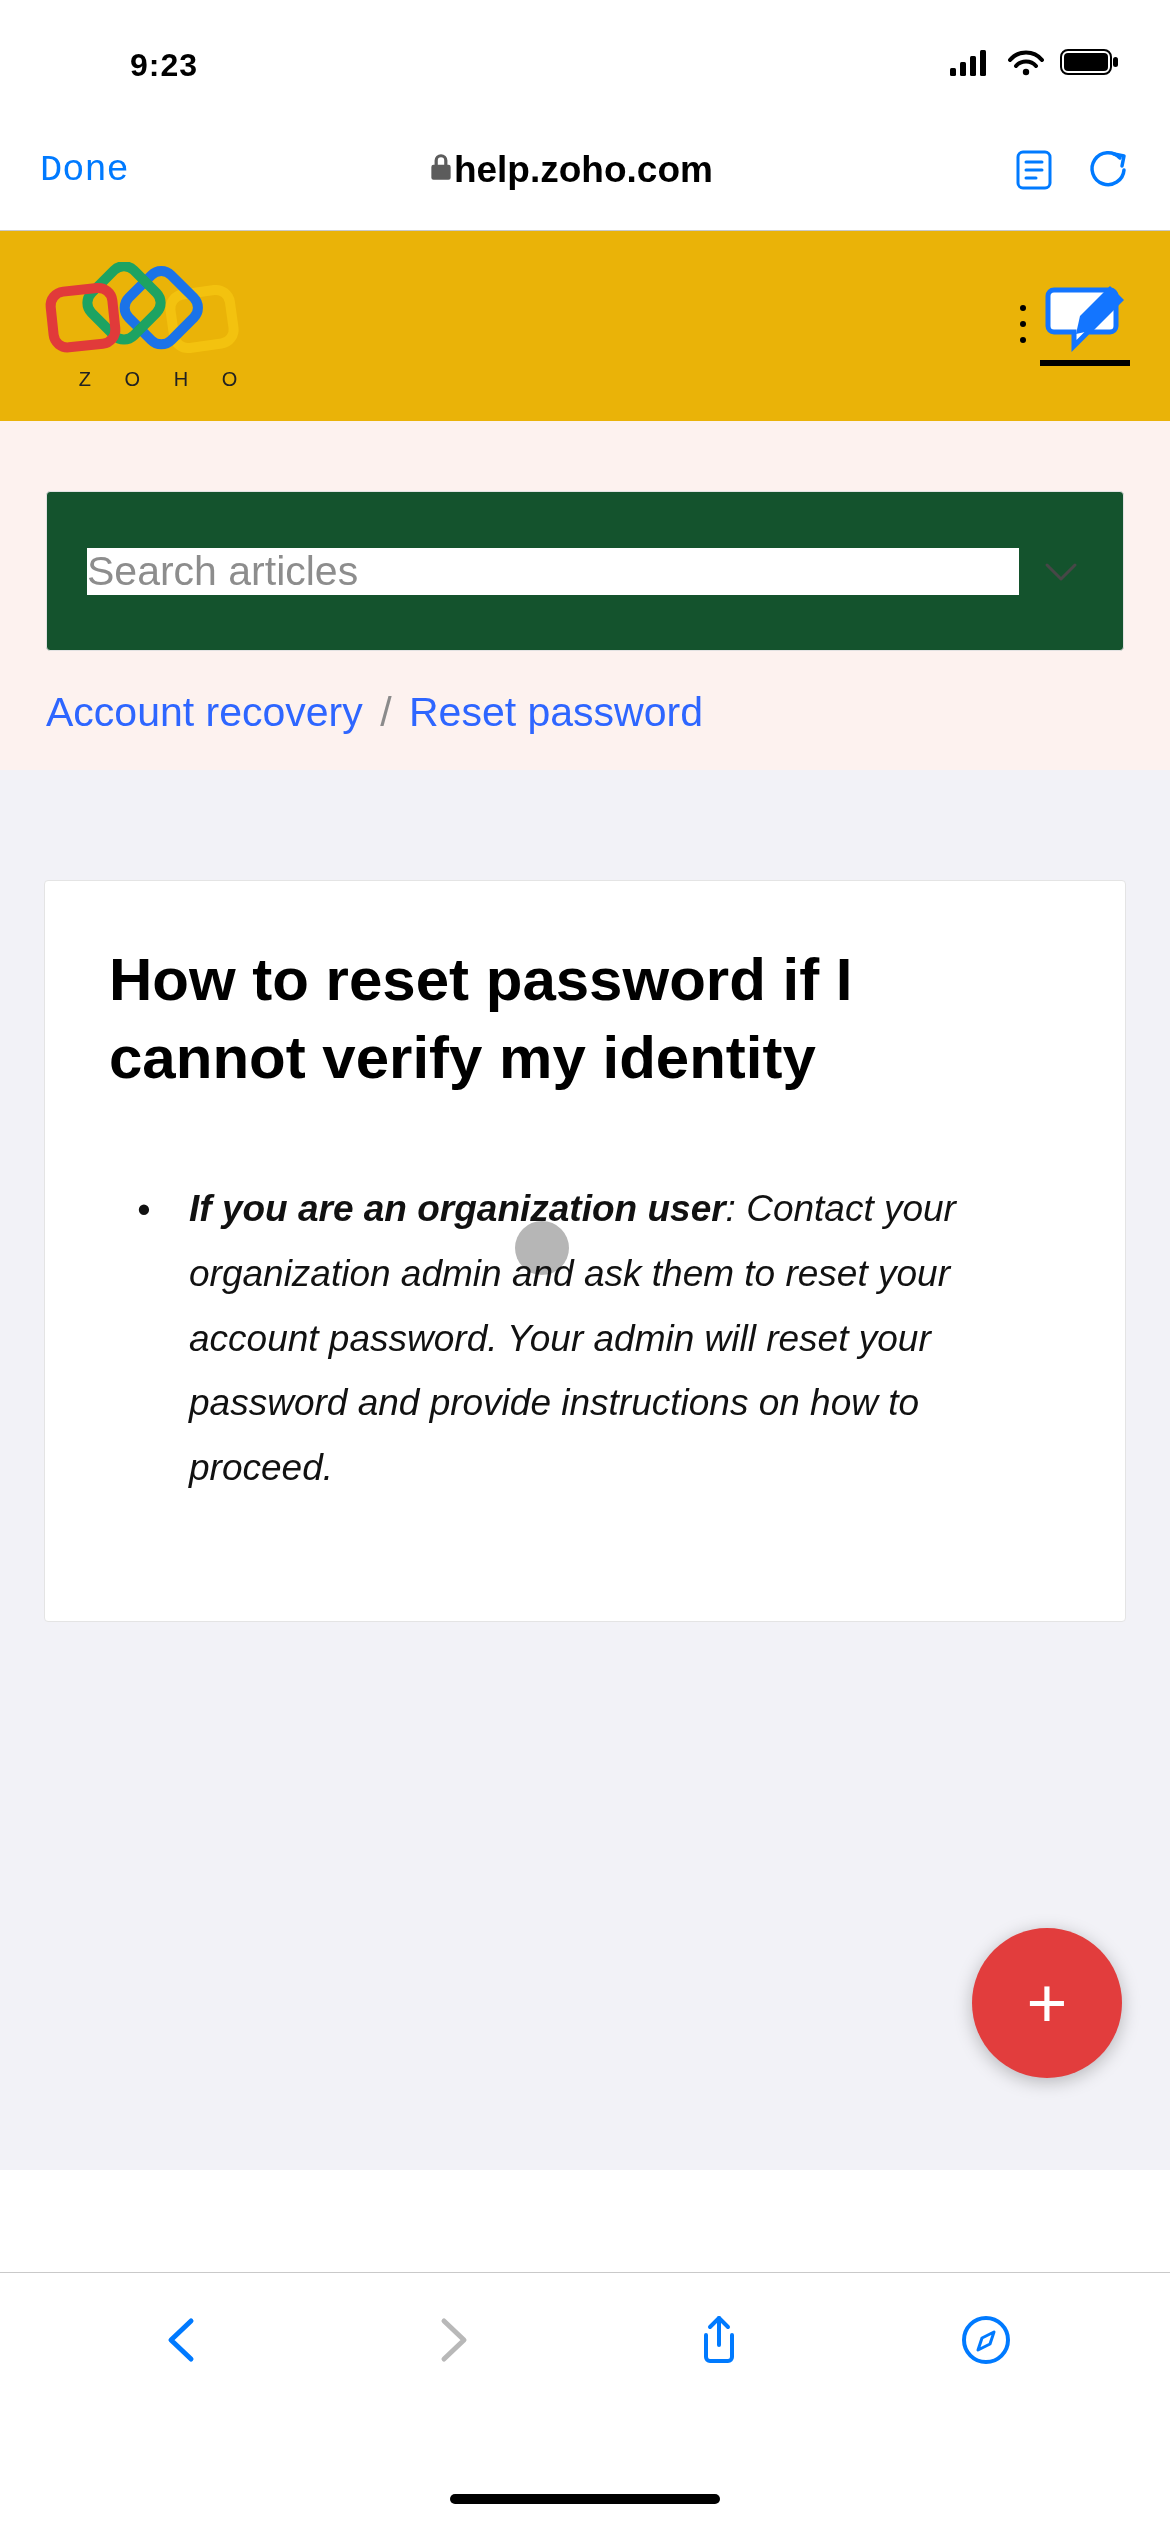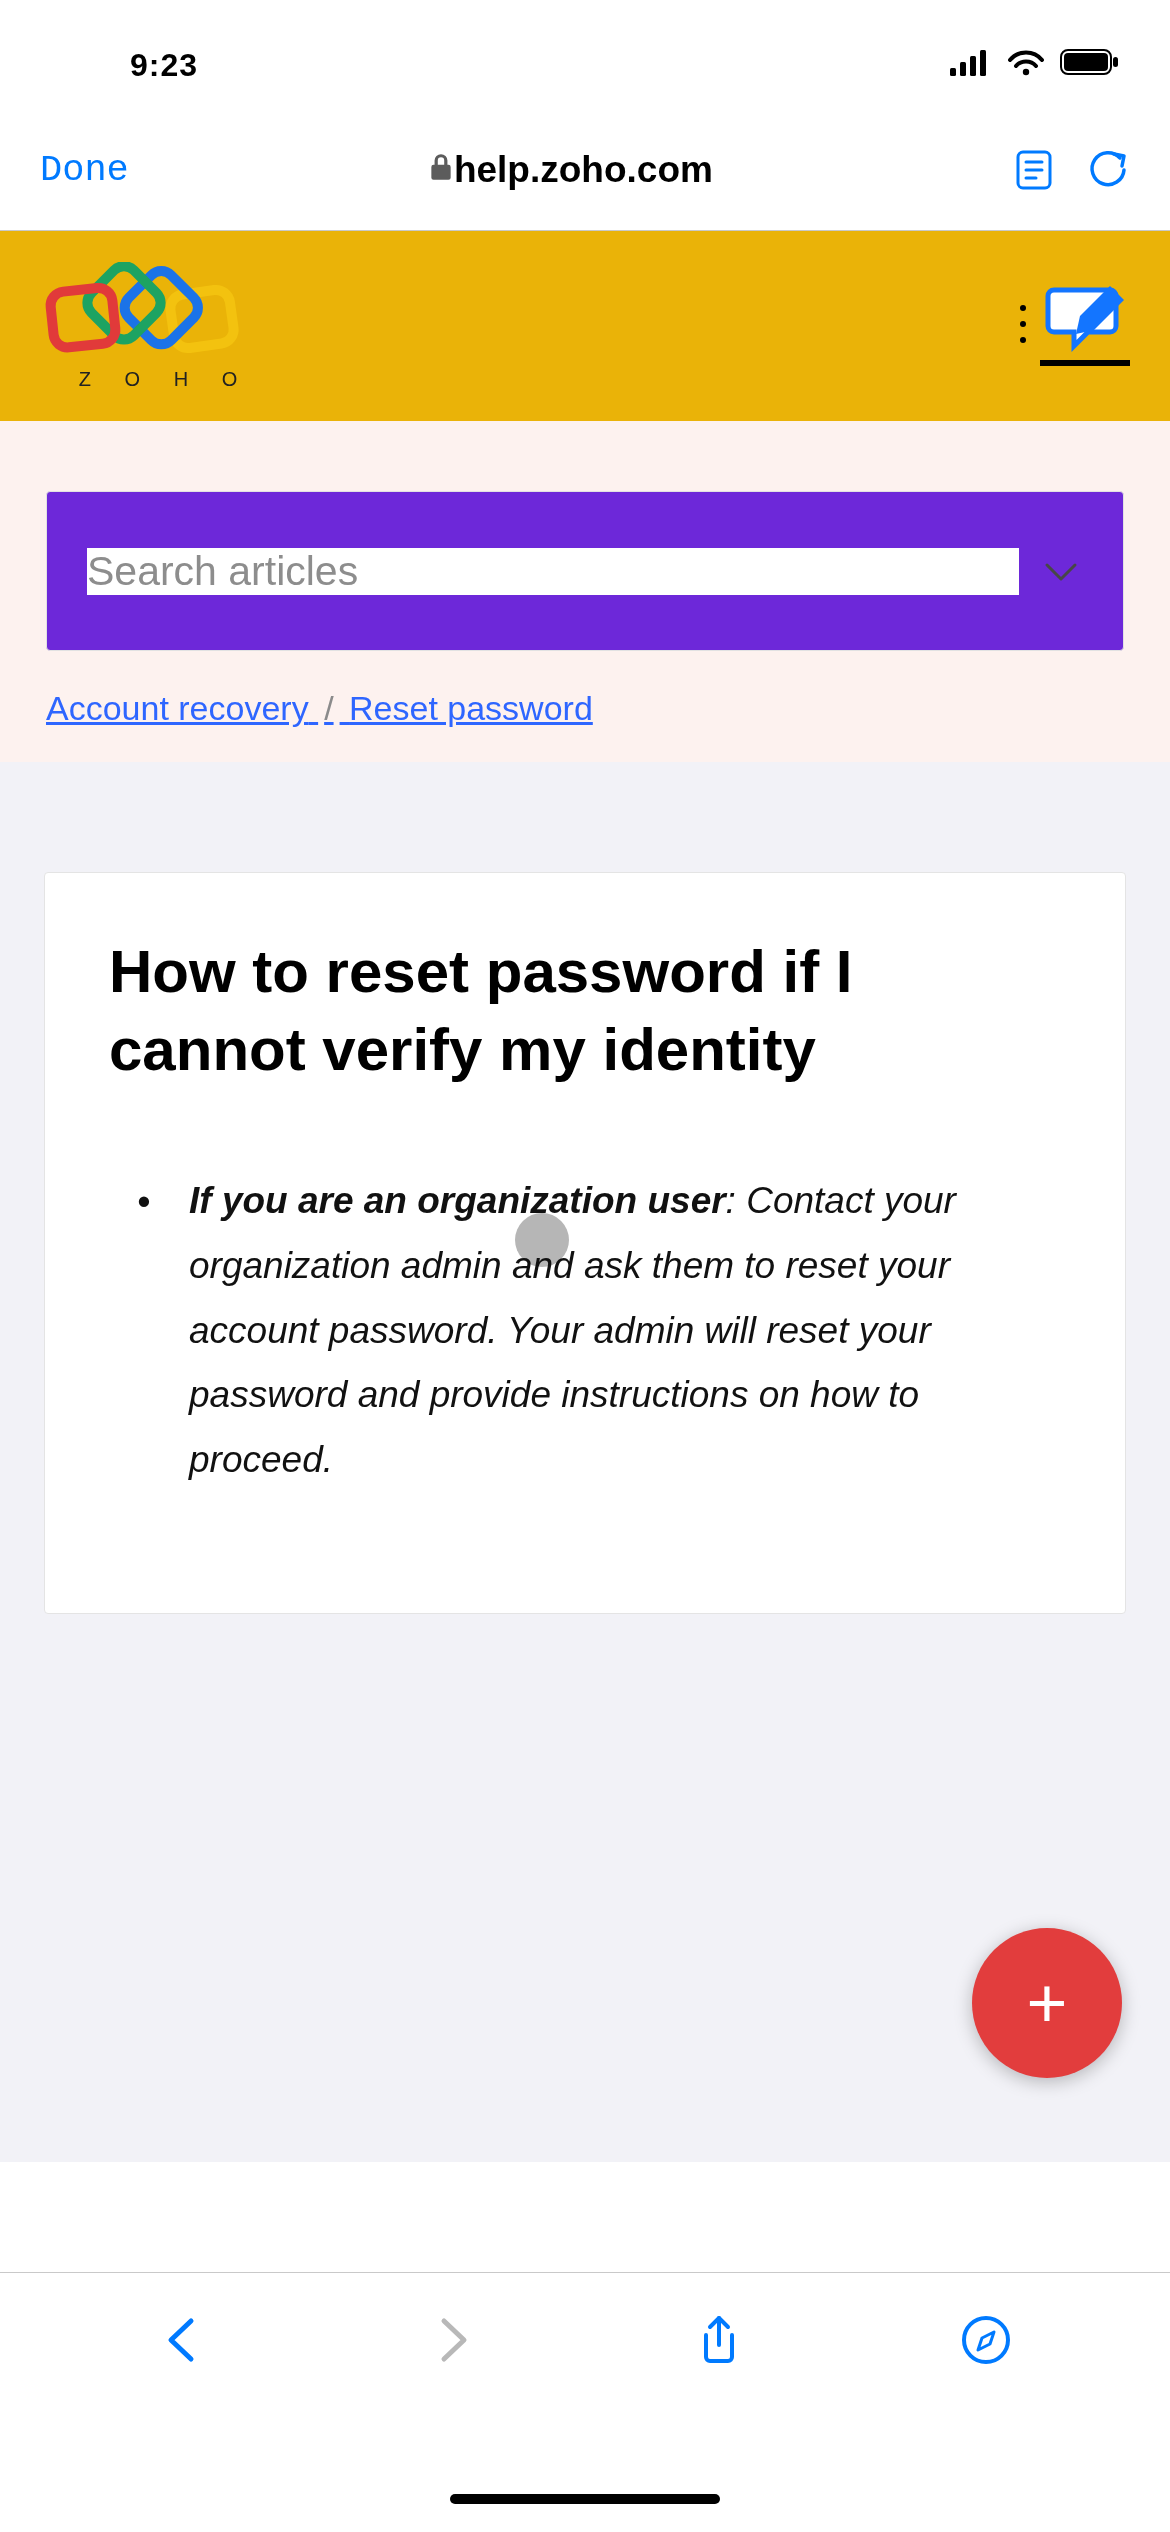--- a/index.html
+++ b/index.html
@@ -63,44 +63,43 @@
       border-bottom: 6px solid #000;
       position: relative;
     }
 
     
     .pink-band {
       background: #fdf2ef;
       padding: 70px 46px 34px 46px;
     }
     .search-box {
-      background: #6d28d9;
+      background: #14532d;
       border: 1px solid #e2e2e2;
       border-radius: 4px;
       height: 160px;
       display: flex;
       align-items: center;
       padding: 0 40px;
       gap: 20px;
     }
     .search-input {
       flex: 1;
       border: none;
       outline: none;
       font-size: 41px;
       color: #000;
     }
     .search-input::placeholder { color: #8d8d8d; }
     .chevron-down { width: 44px; height: 44px; color: #474747; }
 
     .breadcrumb {
       padding: 38px 0 0 0;
-      font-size: 34px;
+      font-size: 41px;
       color: #2e66ff;
-      text-decoration: underline;
     }
     .breadcrumb .sep { color: #8b8b8b; padding: 0 6px; }
 
     
     .page-bg { background: #f2f2f7; padding: 110px 44px 0 44px; height: 1400px; }
     .article {
       background: #fff;
       border: 1px solid #e4e4e4;
       border-radius: 4px;
       padding: 60px 64px;

